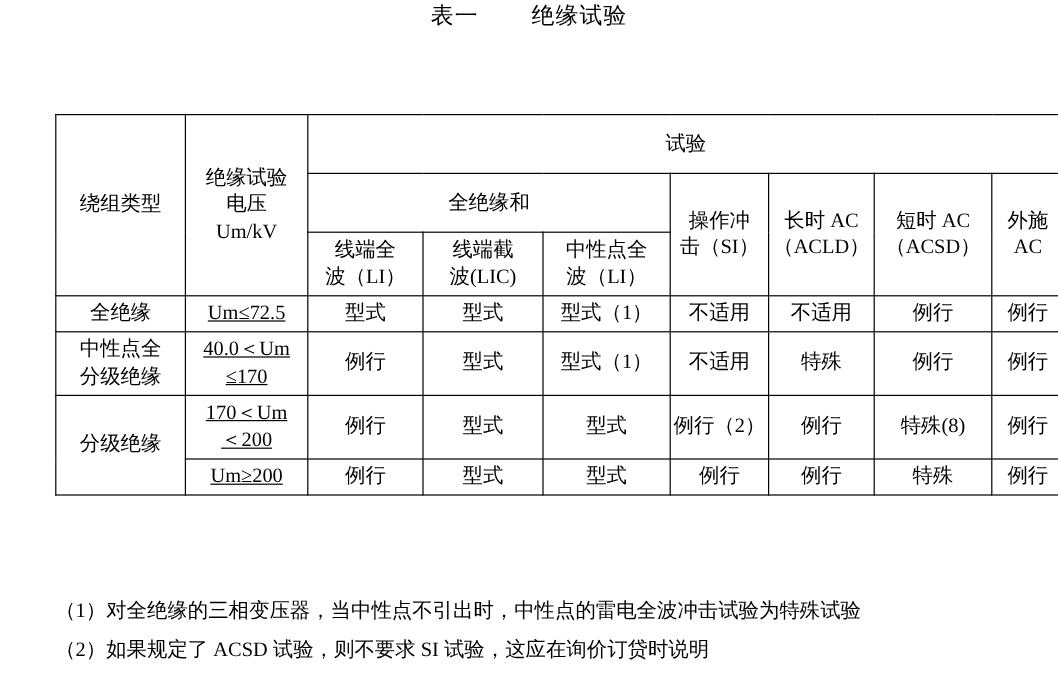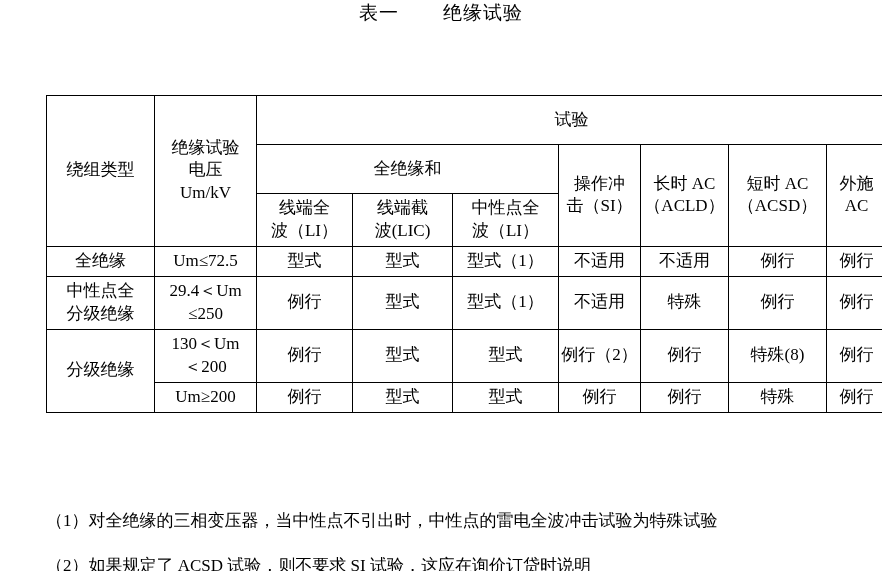--- a/index.html
+++ b/index.html
@@ -47,38 +47,38 @@
     border: 1px solid #000000;
     text-align: center;
     vertical-align: middle;
     font-weight: normal;
     font-size: 17px;
     line-height: 1.35;
     padding: 3px 2px;
   }
   td.small, th.small {
     font-size: 16px;
+    text-decoration: underline;
   }
   .cell-lines {
     display: block;
   }
   .cell-lines span {
     display: block;
   }
   .notes {
     position: absolute;
     left: 46px;
     top: 492px;
     width: 800px;
     font-size: 17px;
     line-height: 1.95;
   }
   .note-line {
     white-space: nowrap;
-    margin-top: 12px;
   }
   
   col.c1 { width: 108px; }
   col.c2 { width: 102px; }
   col.c3 { width: 96px; }
   col.c4 { width: 100px; }
   col.c5 { width: 106px; }
   col.c6 { width: 82px; }
   col.c7 { width: 88px; }
   col.c8 { width: 98px; }
@@ -181,38 +181,38 @@
 
         <tr>
           <td>
             <span class="cell-lines">
               <span>中性点全</span>
               <span>分级绝缘</span>
             </span>
           </td>
           <td class="small">
             <span class="cell-lines">
-              <span>29.4＜Um</span>
-              <span>≤250</span>
+              <span>40.0＜Um</span>
+              <span>≤170</span>
             </span>
           </td>
           <td>例行</td>
           <td>型式</td>
           <td>型式（1）</td>
           <td>不适用</td>
           <td>特殊</td>
           <td>例行</td>
           <td>例行</td>
         </tr>
 
         <tr>
           <td rowspan="2">分级绝缘</td>
           <td class="small">
             <span class="cell-lines">
-              <span>130＜Um</span>
+              <span>170＜Um</span>
               <span>＜200</span>
             </span>
           </td>
           <td>例行</td>
           <td>型式</td>
           <td>型式</td>
           <td>例行（2）</td>
           <td>例行</td>
           <td>特殊(8)</td>
           <td>例行</td>

